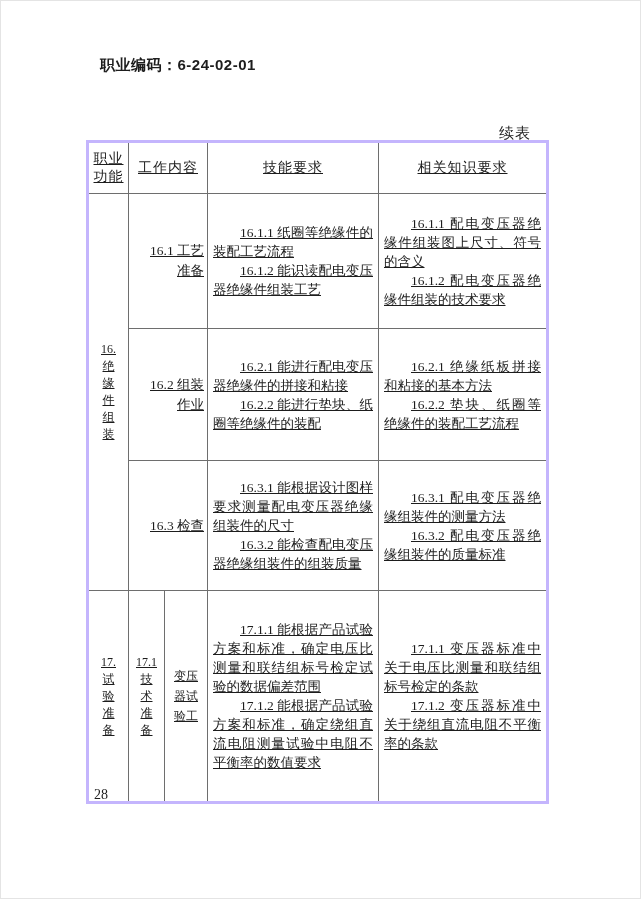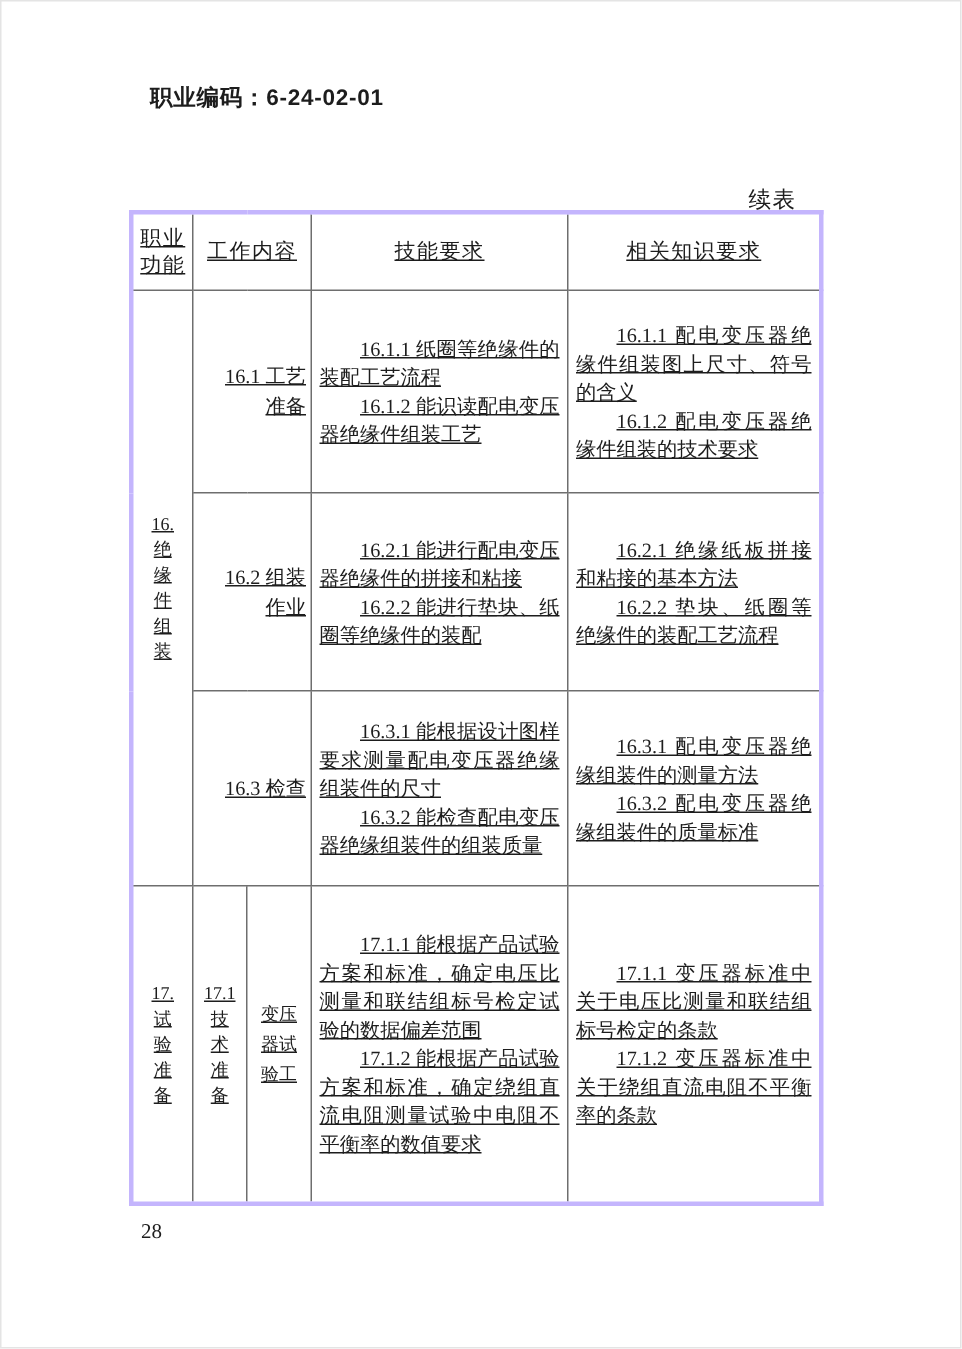--- a/index.html
+++ b/index.html
@@ -63,21 +63,21 @@
   }
   .vnum { line-height: 17px; white-space: nowrap; }
   .vchars {
     word-break: break-all;
     text-align: center;
     line-height: 17px;
   }
   .w1 { width: 15px; }
   .w2 { width: 29px; line-height: 20px; text-align: center; }
   .page-num {
-    position: absolute; left: 94px; top: 814px;
+    position: absolute; left: 94px; top: 787px;
     font-size: 14px;
   }
 </style>
 </head>
 <body>
 
 <div class="frame"></div>
 
 <div class="doc-code">职业编码：6-24-02-01</div>
 <div class="cont-label">续表</div>

